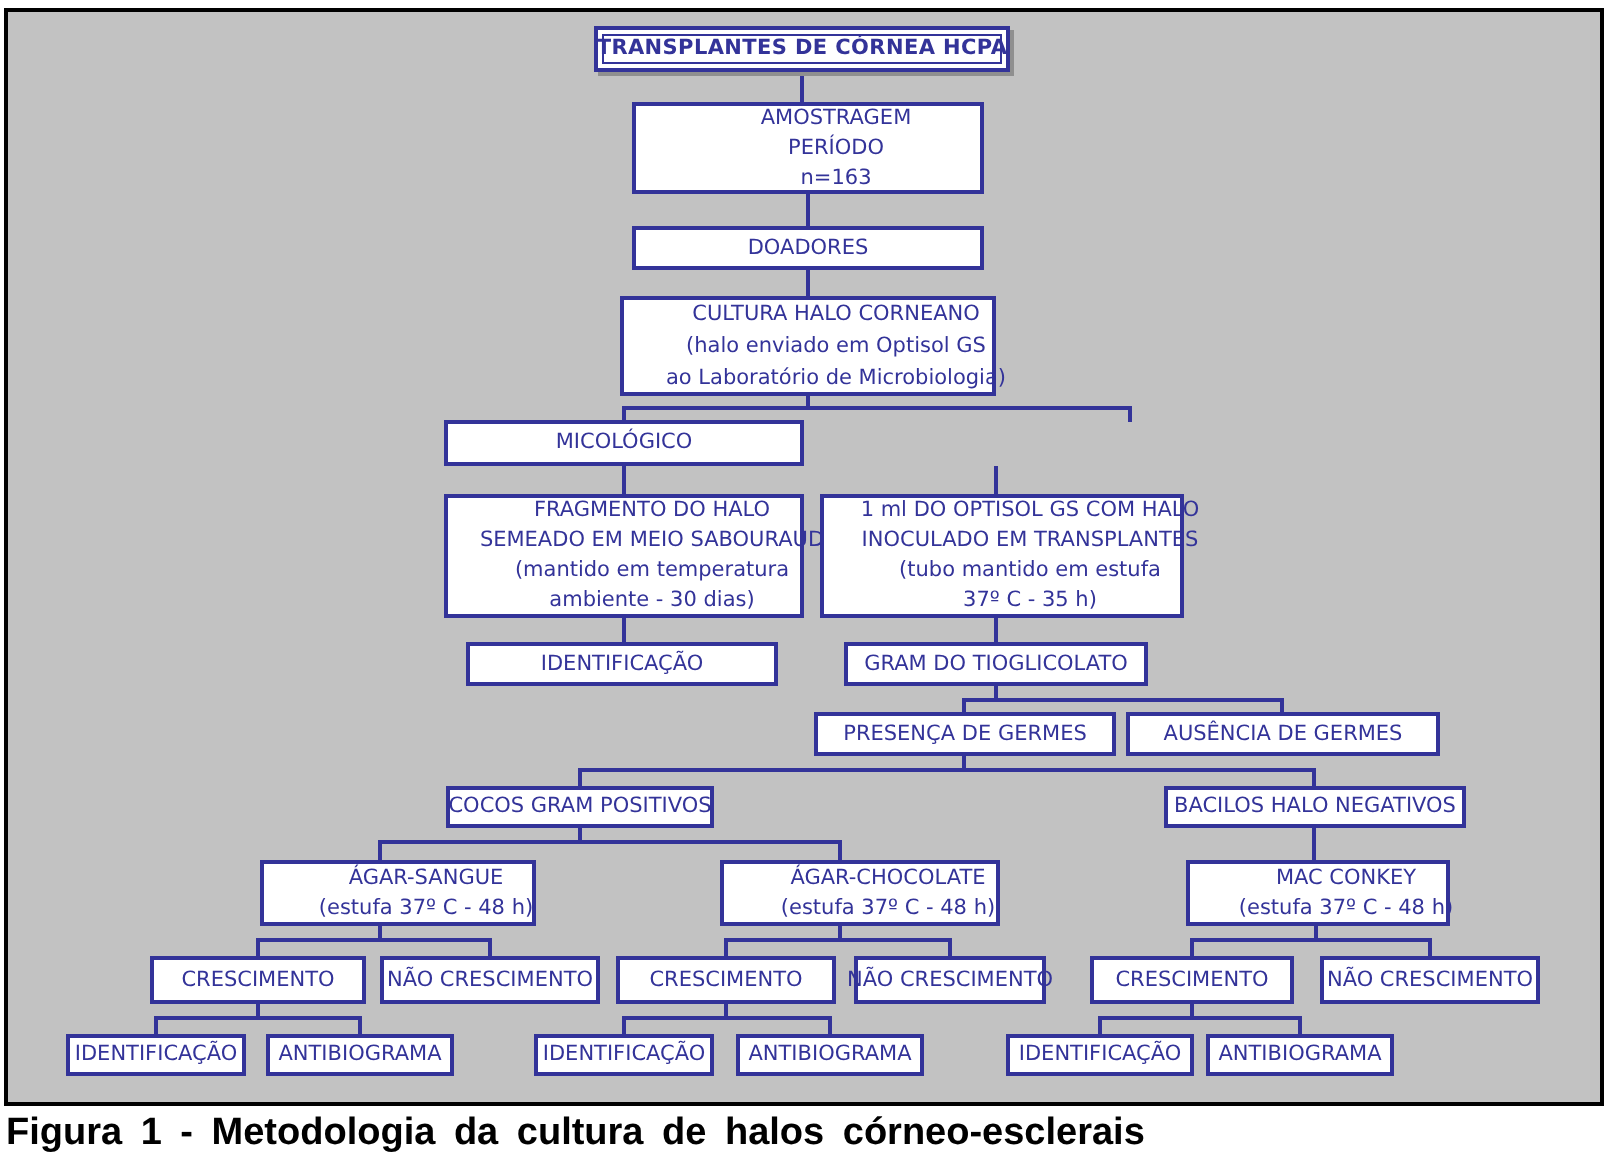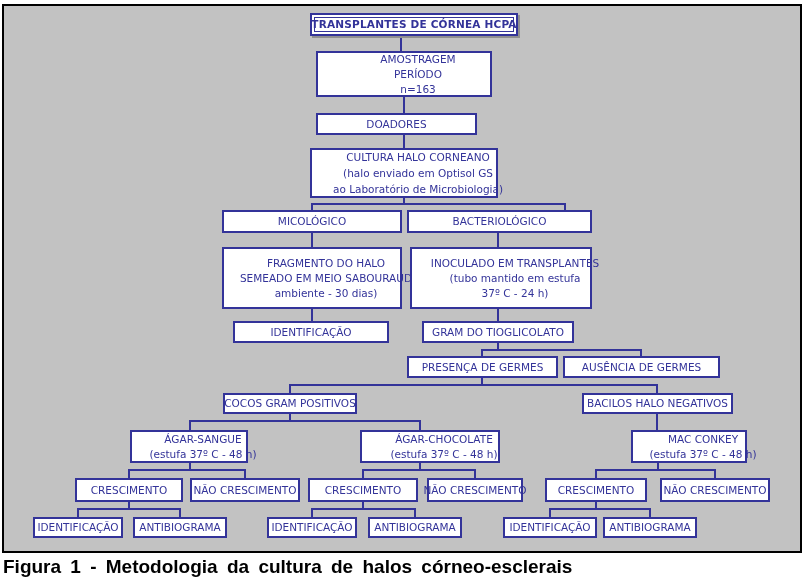--- a/index.html
+++ b/index.html
@@ -5,21 +5,21 @@
   html,body{margin:0;padding:0;background:#fff;}
   body{width:808px;height:578px;position:relative;font-family:"DejaVu Sans",sans-serif;}
   .panel{position:absolute;left:2px;top:4px;width:796px;height:545px;background:#c2c2c2;border:2px solid #000;}
   .wires{position:absolute;left:0;top:0;pointer-events:none;}
   .nd{position:absolute;box-sizing:border-box;background:#fff;border:2px solid #333399;color:#333399;
       display:flex;flex-direction:column;align-items:center;justify-content:center;text-align:center;
       font-size:10.5px;line-height:15px;white-space:nowrap;}
   .nd .l{width:100%;margin-left:28px;}
   .it{}
   .title{font-weight:bold;font-size:10.5px;letter-spacing:.2px;
-         box-shadow:inset 0 0 0 2px #ffffff,inset 0 0 0 3px #333399,2px 2px 0 #8f8f8f;margin-left:13px;}
+         box-shadow:inset 0 0 0 2px #ffffff,inset 0 0 0 3px #333399,2px 2px 0 #8f8f8f;}
   .caption{position:absolute;left:3px;top:556px;color:#000;font-family:"Liberation Sans",sans-serif;
            font-weight:bold;font-size:19px;word-spacing:4px;}
 </style>
 </head>
 <body>
 
 <div class="panel">
 
   <svg class="wires" width="796" height="545" viewBox="0 0 796 545">
     <path fill="none" stroke="#333399" stroke-width="2" d="
@@ -40,61 +40,62 @@
   </svg>
 
   <div class="nd title" style="left:293px;top:7px;width:208px;height:23px">TRANSPLANTES DE CÓRNEA HCPA</div>
 
   <div class="nd" style="left:312px;top:45px;width:176px;height:46px">
     <div class="l">AMOSTRAGEM</div>
     <div class="l">PERÍODO</div>
     <div class="l it">n=163</div>
   </div>
 
-  <div class="nd" style="left:312px;top:107px;width:161px;height:22px">DOADORES</div>
+  <div class="nd" style="left:312px;top:107px;width:176px;height:22px">DOADORES</div>
 
   <div class="nd" style="left:218px;top:204px;width:180px;height:23px">MICOLÓGICO</div>
 
   <div class="nd" style="left:306px;top:142px;width:188px;height:50px;line-height:16px">
     <div class="l">CULTURA HALO CORNEANO</div>
     <div class="l it">(halo enviado em Optisol GS</div>
     <div class="l it">ao Laboratório de Microbiologia)</div>
   </div>
-  <div class="nd" style="left:403px;top:204px;width:185px;height:23px">BACTERIOLÓGICO</div>
 
   <div class="nd" style="left:218px;top:241px;width:180px;height:62px">
     <div class="l">FRAGMENTO DO HALO</div>
     <div class="l">SEMEADO EM MEIO SABOURAUD</div>
+    <div class="l it">(mantido em temperatura</div>
     <div class="l it">ambiente - 30 dias)</div>
   </div>
 
   <div class="nd" style="left:406px;top:241px;width:182px;height:62px">
+    <div class="l">1 ml DO OPTISOL GS COM HALO</div>
     <div class="l">INOCULADO EM TRANSPLANTES</div>
     <div class="l it">(tubo mantido em estufa</div>
-    <div class="l it">37º C - 24 h)</div>
+    <div class="l it">37º C - 35 h)</div>
   </div>
 
   <div class="nd" style="left:229px;top:315px;width:156px;height:22px">IDENTIFICAÇÃO</div>
   <div class="nd" style="left:418px;top:315px;width:152px;height:22px">GRAM DO TIOGLICOLATO</div>
 
   <div class="nd" style="left:403px;top:350px;width:151px;height:22px">PRESENÇA DE GERMES</div>
   <div class="nd" style="left:559px;top:350px;width:157px;height:22px">AUSÊNCIA DE GERMES</div>
 
   <div class="nd" style="left:219px;top:387px;width:134px;height:21px">COCOS GRAM POSITIVOS</div>
   <div class="nd" style="left:578px;top:387px;width:151px;height:21px">BACILOS HALO NEGATIVOS</div>
 
-  <div class="nd" style="left:126px;top:424px;width:118px;height:33px">
+  <div class="nd" style="left:126px;top:424px;width:138px;height:33px">
     <div class="l">ÁGAR-SANGUE</div>
     <div class="l it">(estufa 37º C - 48 h)</div>
   </div>
   <div class="nd" style="left:356px;top:424px;width:140px;height:33px">
     <div class="l">ÁGAR-CHOCOLATE</div>
     <div class="l it">(estufa 37º C - 48 h)</div>
   </div>
-  <div class="nd" style="left:627px;top:424px;width:116px;height:33px">
+  <div class="nd" style="left:589px;top:424px;width:132px;height:33px">
     <div class="l">MAC CONKEY</div>
     <div class="l it">(estufa 37º C - 48 h)</div>
   </div>
 
   <div class="nd" style="left:71px;top:472px;width:108px;height:24px">CRESCIMENTO</div>
   <div class="nd" style="left:186px;top:472px;width:110px;height:24px">NÃO CRESCIMENTO</div>
   <div class="nd" style="left:304px;top:472px;width:110px;height:24px">CRESCIMENTO</div>
   <div class="nd" style="left:423px;top:472px;width:96px;height:24px">NÃO CRESCIMENTO</div>
   <div class="nd" style="left:541px;top:472px;width:102px;height:24px">CRESCIMENTO</div>
   <div class="nd" style="left:656px;top:472px;width:110px;height:24px">NÃO CRESCIMENTO</div>

